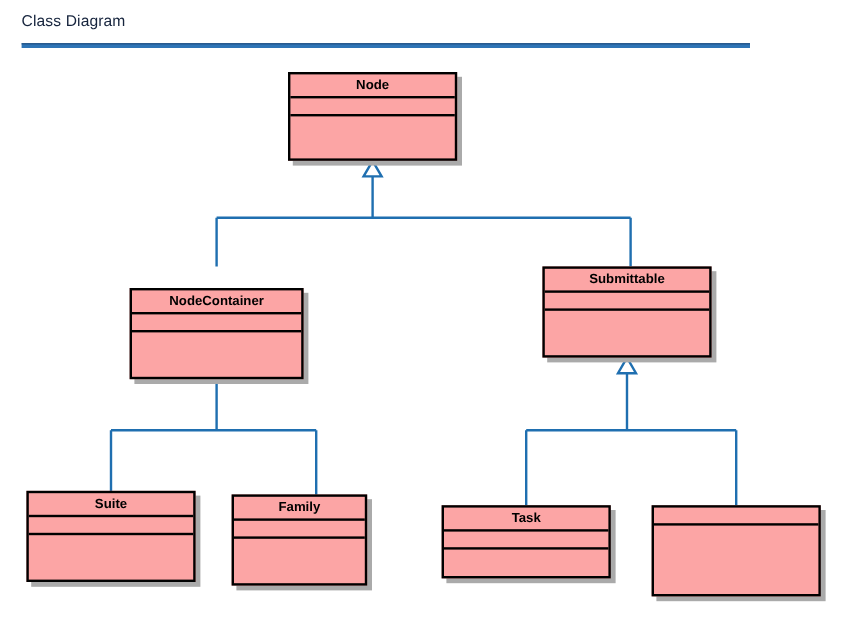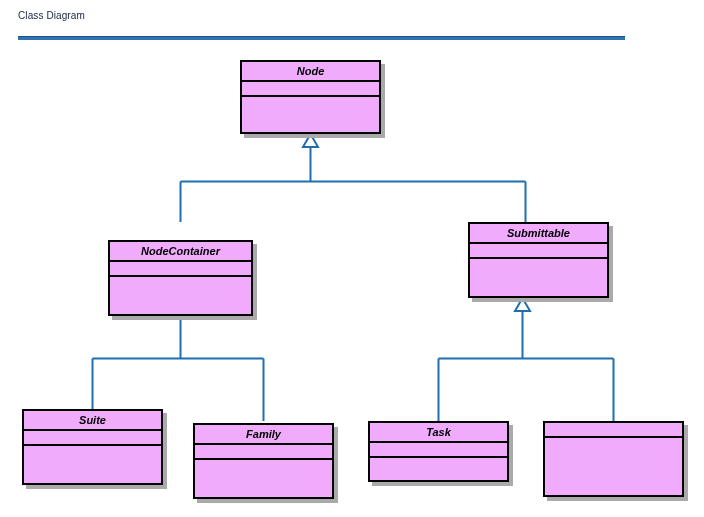--- a/index.html
+++ b/index.html
@@ -18,21 +18,21 @@
     width: 704px;
     height: 517px;
     background: #ffffff;
   }
 
   
   #diagram-title {
     position: absolute;
     left: 18px;
     top: 10px;
-    font-size: 10px;
+    font-size: 13px;
     color: #16243d;
     letter-spacing: 0.1px;
     white-space: nowrap;
   }
   #title-rule {
     position: absolute;
     left: 18px;
     top: 36px;
     width: 607px;
     height: 3px;
@@ -45,26 +45,25 @@
     position: absolute;
     left: 0;
     top: 0;
     width: 704px;
     height: 517px;
   }
 
   
   .uml-class {
     position: absolute;
-    background: #f0abfc;
+    background: #fca5a5;
     border: 2px solid #000000;
     box-sizing: border-box;
     box-shadow: 4px 4px 0 0 #aaaaaa;
     z-index: 3;
-    font-style: italic;
   }
   .uml-name {
     height: 20px;
     line-height: 19px;
     text-align: center;
     font-size: 11px;
     font-weight: bold;
     color: #000000;
     border-bottom: 2px solid #000000;
     box-sizing: border-box;
@@ -113,33 +112,33 @@
     <div class="uml-attrs"></div>
     <div class="uml-ops" style="height:35px;"></div>
   </div>
 
   <div class="uml-class" style="left:108px; top:240px; width:145px; height:76px;">
     <div class="uml-name">NodeContainer</div>
     <div class="uml-attrs"></div>
     <div class="uml-ops" style="height:37px;"></div>
   </div>
 
-  <div class="uml-class" style="left:452px; top:222px; width:141px; height:76px;margin-left:16px;">
+  <div class="uml-class" style="left:452px; top:222px; width:141px; height:76px;">
     <div class="uml-name">Submittable</div>
     <div class="uml-attrs"></div>
     <div class="uml-ops" style="height:37px;"></div>
   </div>
 
   <div class="uml-class" style="left:22px; top:409px; width:141px; height:76px;">
     <div class="uml-name">Suite</div>
     <div class="uml-attrs"></div>
     <div class="uml-ops" style="height:37px;"></div>
   </div>
 
-  <div class="uml-class" style="left:193px; top:423px; width:141px; height:76px;">
+  <div class="uml-class" style="left:193px; top:412px; width:113px; height:76px;">
     <div class="uml-name">Family</div>
     <div class="uml-attrs"></div>
     <div class="uml-ops" style="height:37px;"></div>
   </div>
 
   <div class="uml-class" style="left:368px; top:421px; width:141px; height:61px;">
     <div class="uml-name">Task</div>
     <div class="uml-attrs"></div>
     <div class="uml-ops" style="height:37px;"></div>
   </div>

